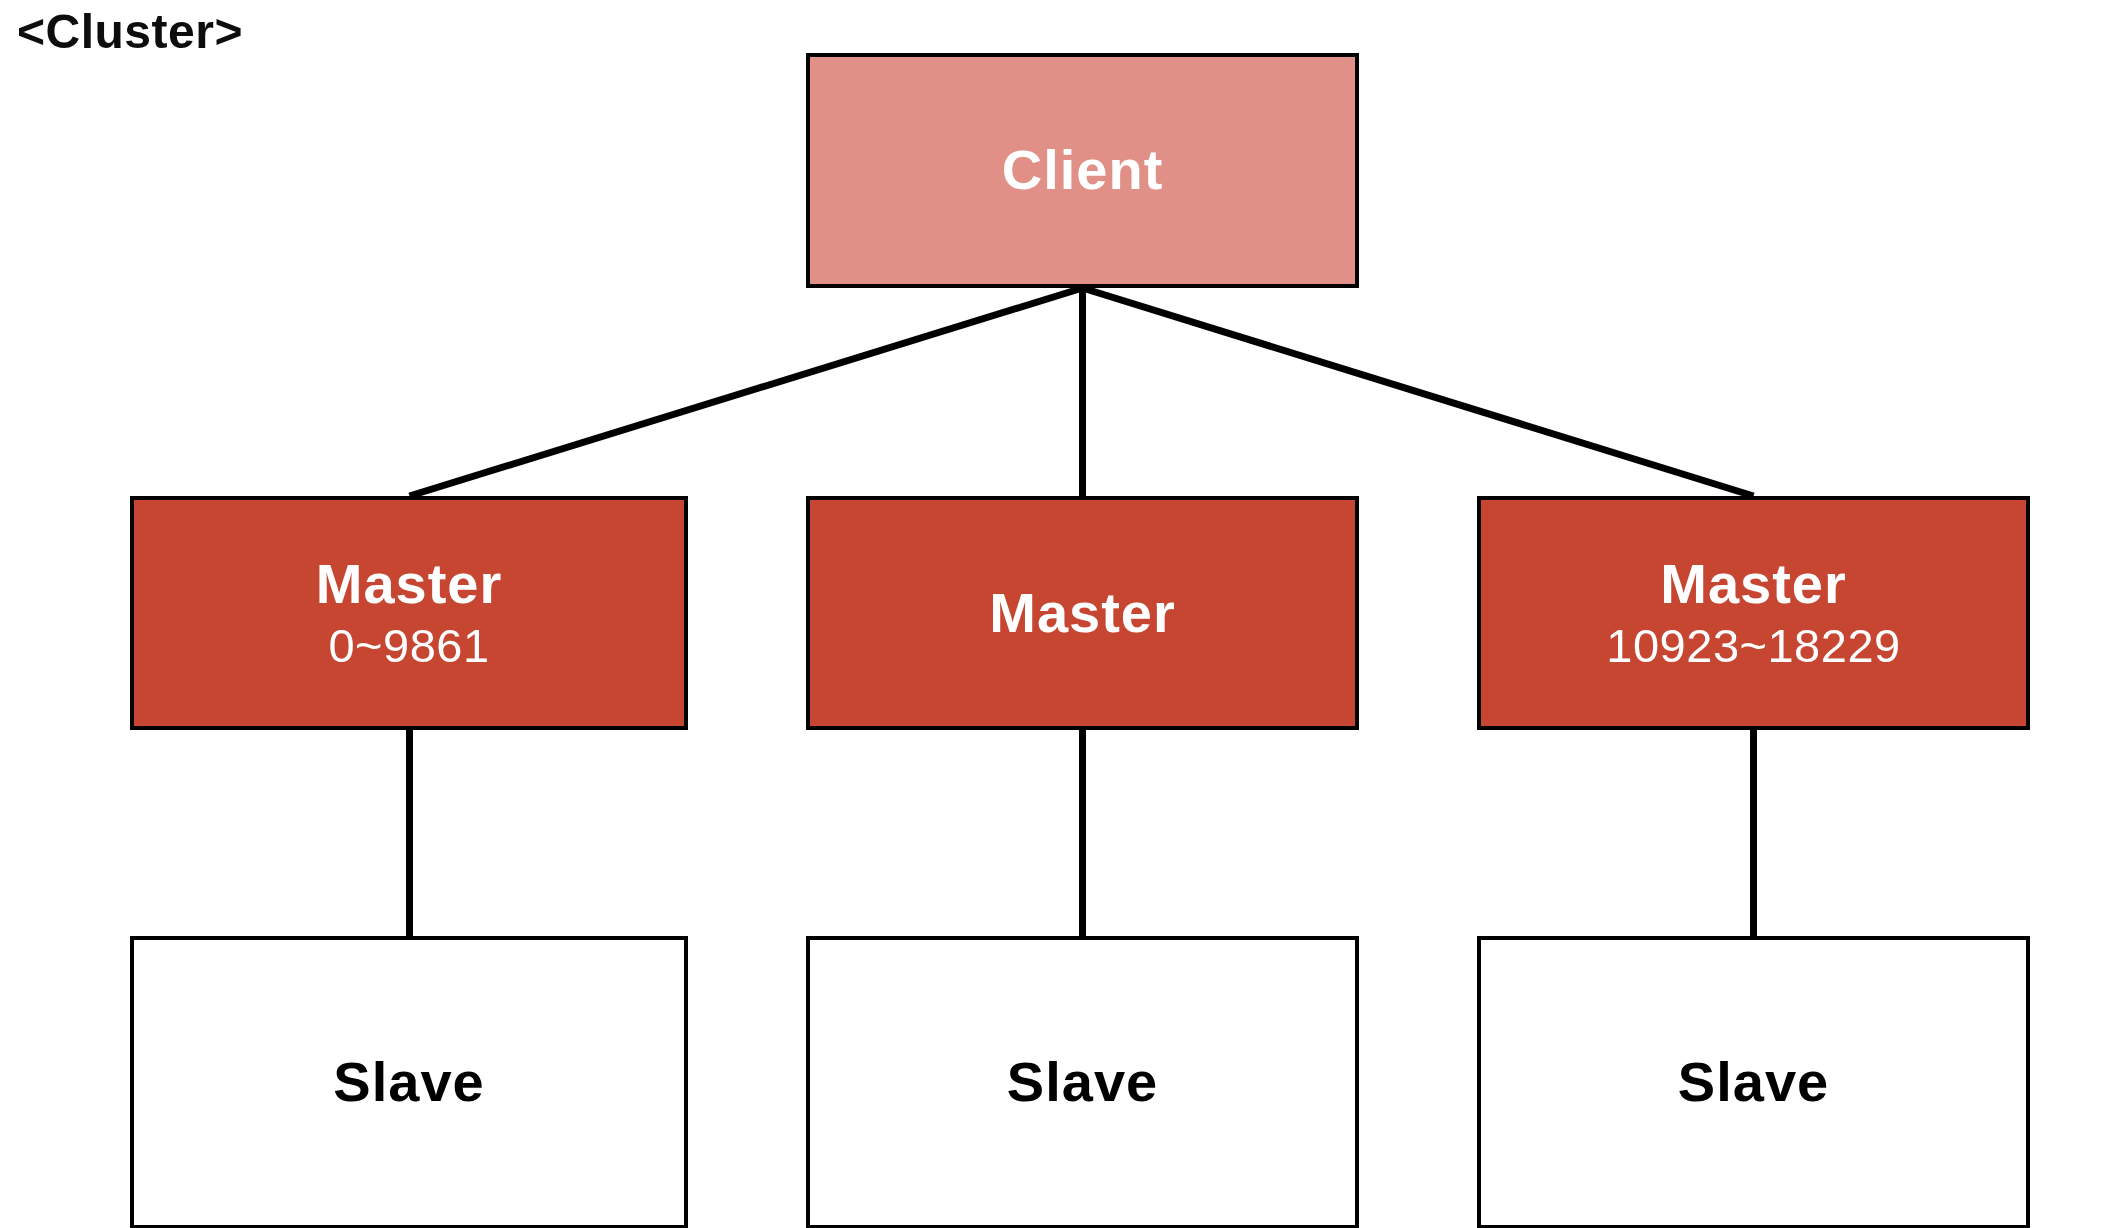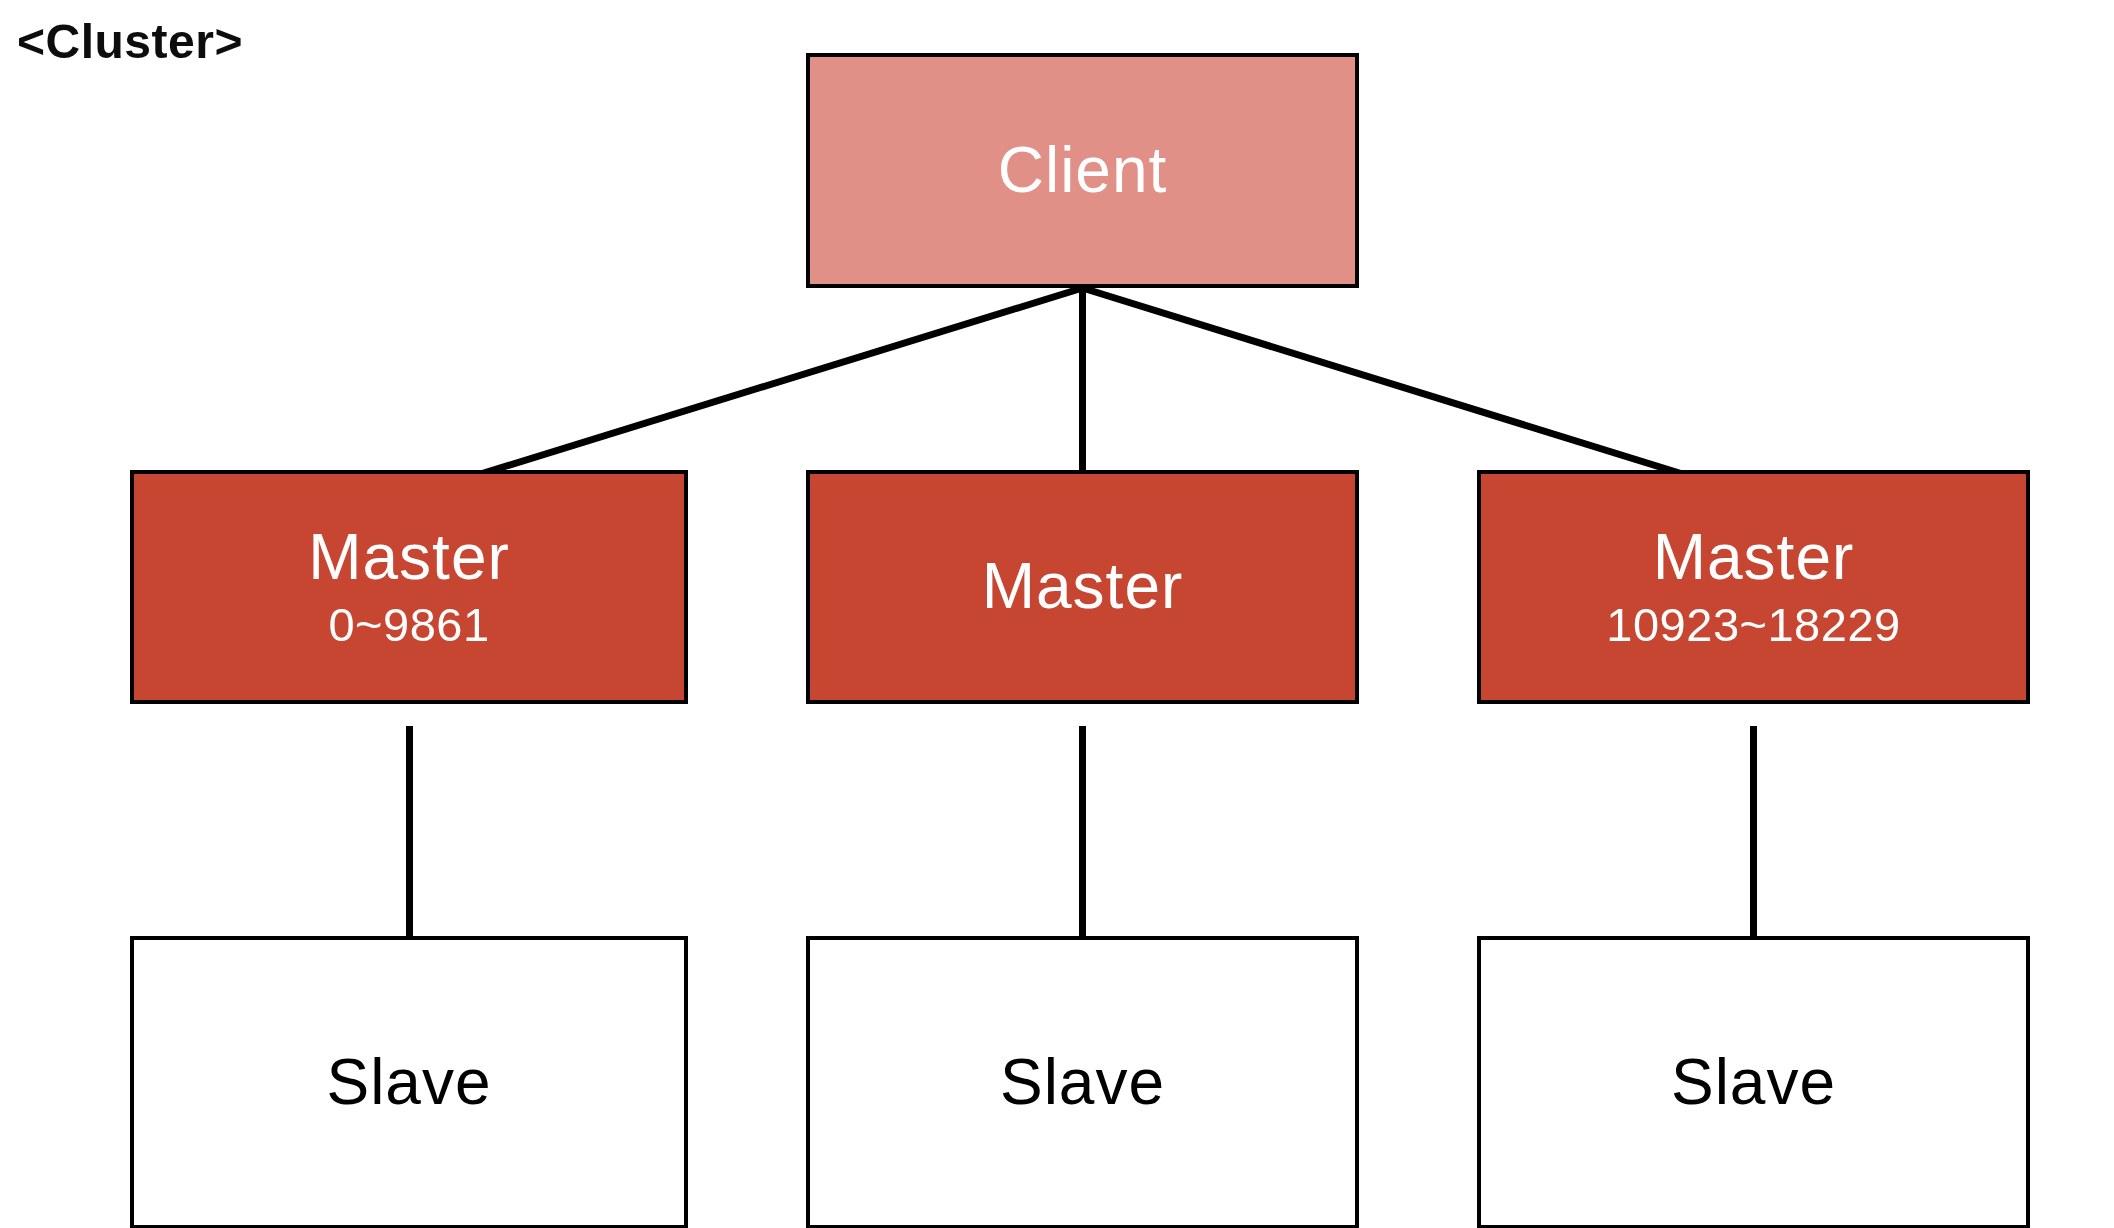--- a/index.html
+++ b/index.html
@@ -10,21 +10,21 @@
     position: relative;
     width: 2114px;
     height: 1228px;
     background: #ffffff;
     overflow: hidden;
   }
 
   .caption {
     position: absolute;
     left: 17px;
-    top: 14px;
+    top: 4px;
     font-size: 48px;
     font-weight: 700;
     color: #0d0d0d;
     letter-spacing: 0.5px;
   }
 
   .connectors {
     position: absolute;
     left: 0;
     top: 0;
@@ -37,43 +37,43 @@
     position: absolute;
     border: 4px solid #000000;
     display: flex;
     flex-direction: column;
     align-items: center;
     justify-content: center;
     text-align: center;
   }
 
   .node .label {
-    font-size: 64px;
-    font-weight: 400;
+    font-size: 56px;
+    font-weight: 700;
     letter-spacing: 1px;
     line-height: 1.12;
   }
 
   .node .range {
     font-size: 47px;
     font-weight: 400;
     letter-spacing: 0.5px;
     line-height: 1.15;
     margin-top: 4px;
   }
 
   .client-node {
     left: 806px; top: 53px;
     width: 553px; height: 235px;
     background: #e09086;
     color: #ffffff;
   }
 
   .master-node {
-    top: 470px;
+    top: 496px;
     height: 234px;
     background: #c74632;
     color: #ffffff;
   }
 
   .slave-node {
     top: 936px;
     height: 293px;
     background: #ffffff;
     color: #000000;

